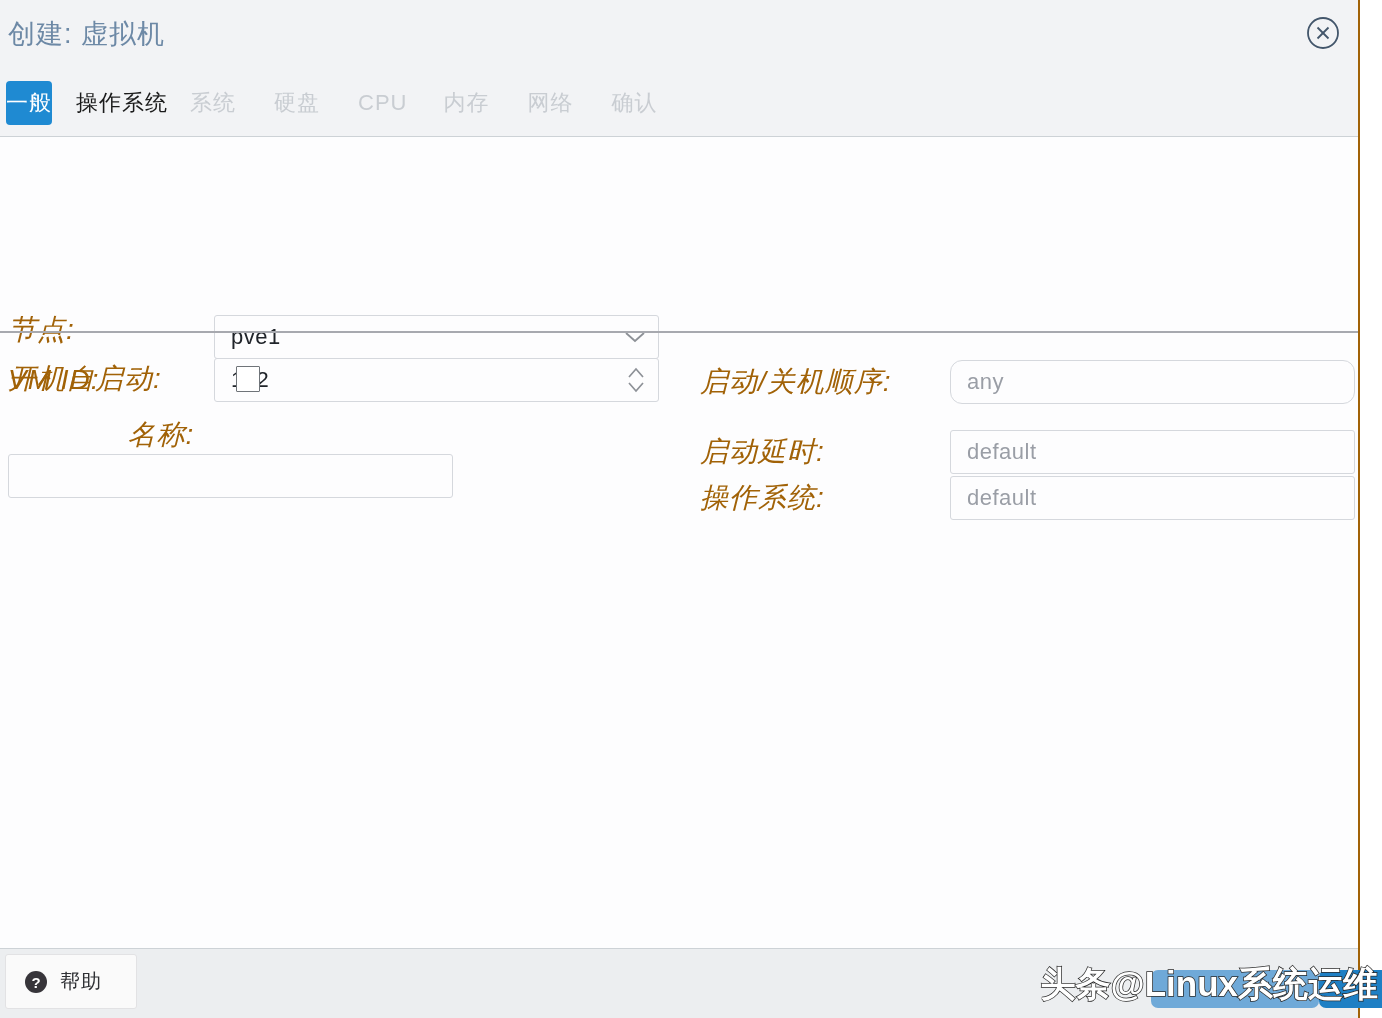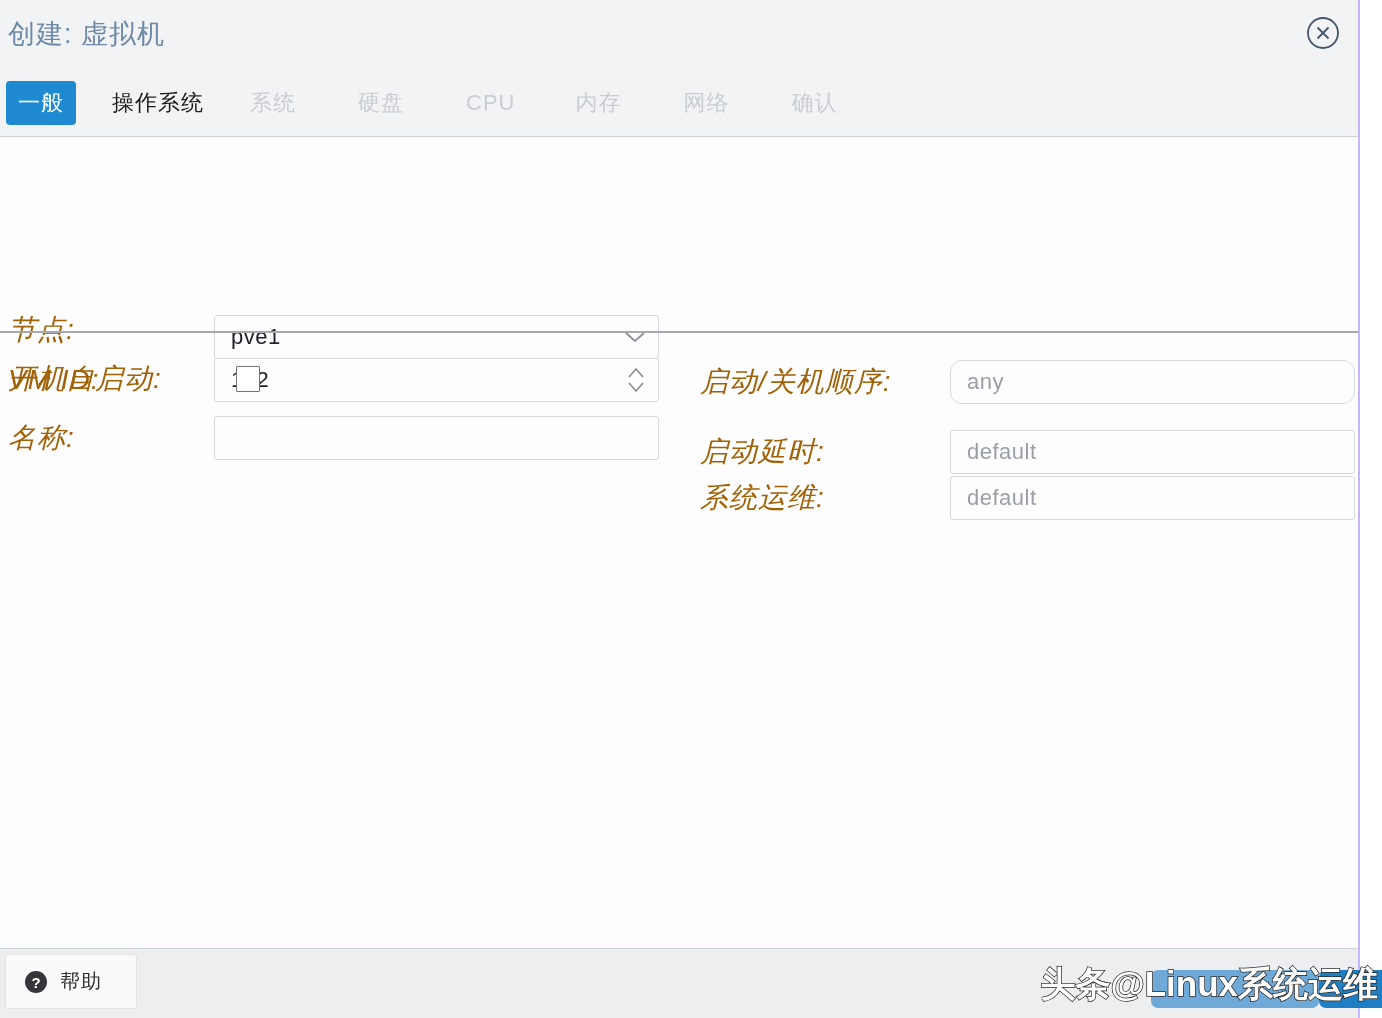--- a/index.html
+++ b/index.html
@@ -15,21 +15,21 @@
     overflow: hidden;
   }
 
   .dialog {
     position: absolute;
     left: 0;
     top: 0;
     width: 1360px;
     height: 1018px;
     background: #ffffff;
-    border-right: 2px solid #c4b5fd;
+    border-right: 2px solid #a16207;
     box-sizing: border-box;
     display: flex;
     flex-direction: column;
   }
 
   
   .header {
     position: relative;
     height: 137px;
     background: #f2f3f5;
@@ -59,21 +59,21 @@
   
   .tabs {
     position: absolute;
     left: 6px;
     top: 81px;
     display: flex;
     align-items: flex-start;
   }
   .tab {
     font-size: 22px;
-    padding: 10px 12px;
+    padding: 10px 0;
     border-radius: 4px;
     white-space: nowrap;
     letter-spacing: 1px;
     line-height: 24px;
   }
   .tab.active {
     background: #1f8ad2;
     color: #ffffff;
     cursor: pointer;
   }
@@ -277,21 +277,21 @@
         <span class="value">102</span>
         <span class="spin">
           <svg width="20" height="32" viewBox="0 0 20 32">
             <polyline points="3,13 10,5 17,13" fill="none" stroke="#8d9197" stroke-width="1.7"></polyline>
             <polyline points="3,19 10,27 17,19" fill="none" stroke="#8d9197" stroke-width="1.7"></polyline>
           </svg>
         </span>
       </div>
     </div>
 
-    <div class="field-row" style="left:8px; top:279px;">
+    <div class="field-row" style="left:8px; top:279px;flex-direction:column;">
       <div class="field-label" style="width:206px;">名称:</div>
       <div class="input-box" style="width:445px;">
         <span class="value"></span>
       </div>
     </div>
 
 
     <div class="divider" style="top:194px;"></div>
 
     <div class="field-row" style="left:8px; top:223px;gap:20px;">
@@ -307,21 +307,21 @@
     </div>
 
     <div class="field-row" style="left:700px; top:293px;">
       <div class="field-label" style="width:250px;">启动延时:</div>
       <div class="input-box" style="width:405px;">
         <span class="value placeholder">default</span>
       </div>
     </div>
 
     <div class="field-row" style="left:700px; top:339px;">
-      <div class="field-label" style="width:250px;">系统运维:</div>
+      <div class="field-label" style="width:250px;">操作系统:</div>
       <div class="input-box" style="width:405px;">
         <span class="value placeholder">default</span>
       </div>
     </div>
 
   </div>
 
   <div class="footer">
     <div class="help-button">
       <span class="help-icon">

